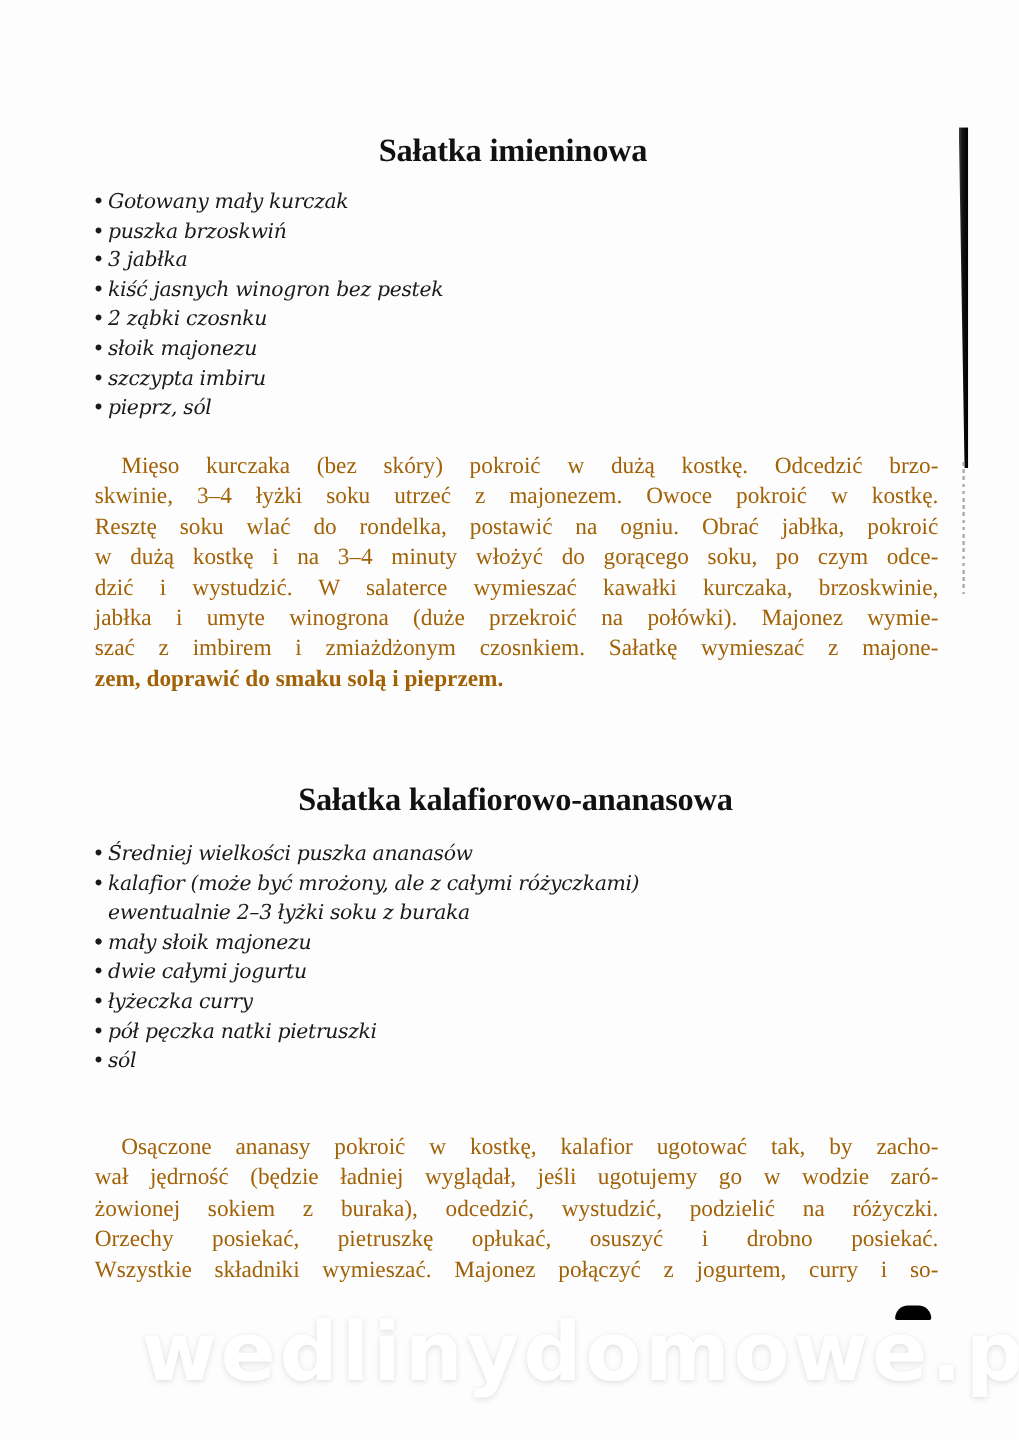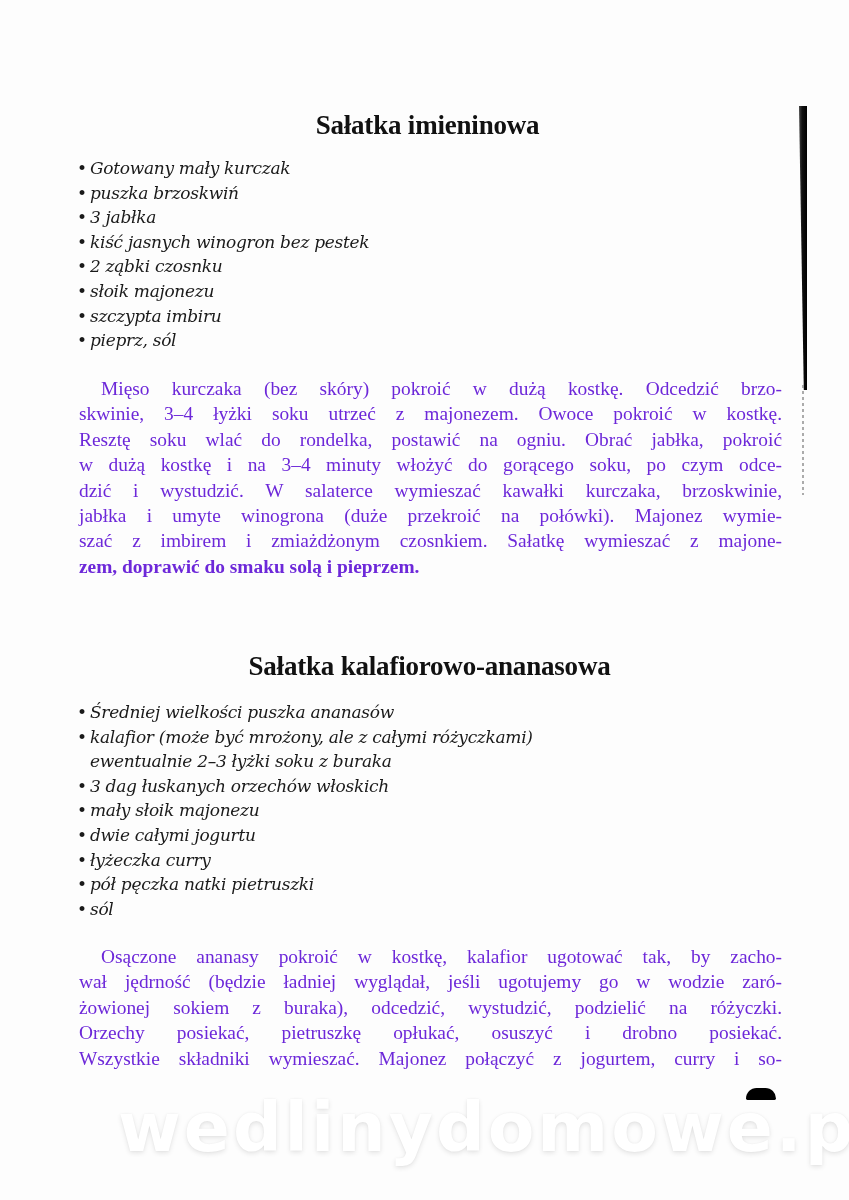--- a/index.html
+++ b/index.html
@@ -64,21 +64,21 @@
   }
   .ingredients li.continuation { padding-left: 13px; }
 
   .para {
     position: absolute;
     left: 79px;
     width: 703px;
     font-family: "Liberation Serif", "DejaVu Serif", serif;
     font-size: 19.4px;
     line-height: 25.4px;
-    color: #6d28d9;
+    color: #a16207;
   }
   .para.p1 { top: 376px; }
   .para.p2 { top: 944px; }
   .para .line {
     display: block;
     white-space: nowrap;
     text-align: justify;
     text-align-last: justify;
     height: 25.4px;
   }
@@ -154,21 +154,21 @@
     <span class="line">szać z imbirem i zmiażdżonym czosnkiem. Sałatkę wymieszać z majone-</span>
     <span class="line last">zem, doprawić do smaku solą i pieprzem.</span>
   </div>
 
   <h1 class="title t2">Sałatka kalafiorowo-ananasowa</h1>
 
   <ul class="ingredients l2">
     <li><span class="bullet">•</span><span>Średniej wielkości puszka ananasów</span></li>
     <li><span class="bullet">•</span><span>kalafior (może być mrożony, ale z całymi różyczkami)</span></li>
     <li class="continuation"><span>ewentualnie 2–3 łyżki soku z buraka</span></li>
-    <li><span class="bullet">•</span><span>3 dag łuskanych orzechów włoskich</span></li>
+    <li><span class="bullet">•</span></li>
     <li><span class="bullet">•</span><span>mały słoik majonezu</span></li>
     <li><span class="bullet">•</span><span>dwie całymi jogurtu</span></li>
     <li><span class="bullet">•</span><span>łyżeczka curry</span></li>
     <li><span class="bullet">•</span><span>pół pęczka natki pietruszki</span></li>
     <li><span class="bullet">•</span><span>sól</span></li>
   </ul>
 
   <div class="para p2">
     <span class="line first">Osączone ananasy pokroić w kostkę, kalafior ugotować tak, by zacho-</span>
     <span class="line">wał jędrność (będzie ładniej wyglądał, jeśli ugotujemy go w wodzie zaró-</span>

